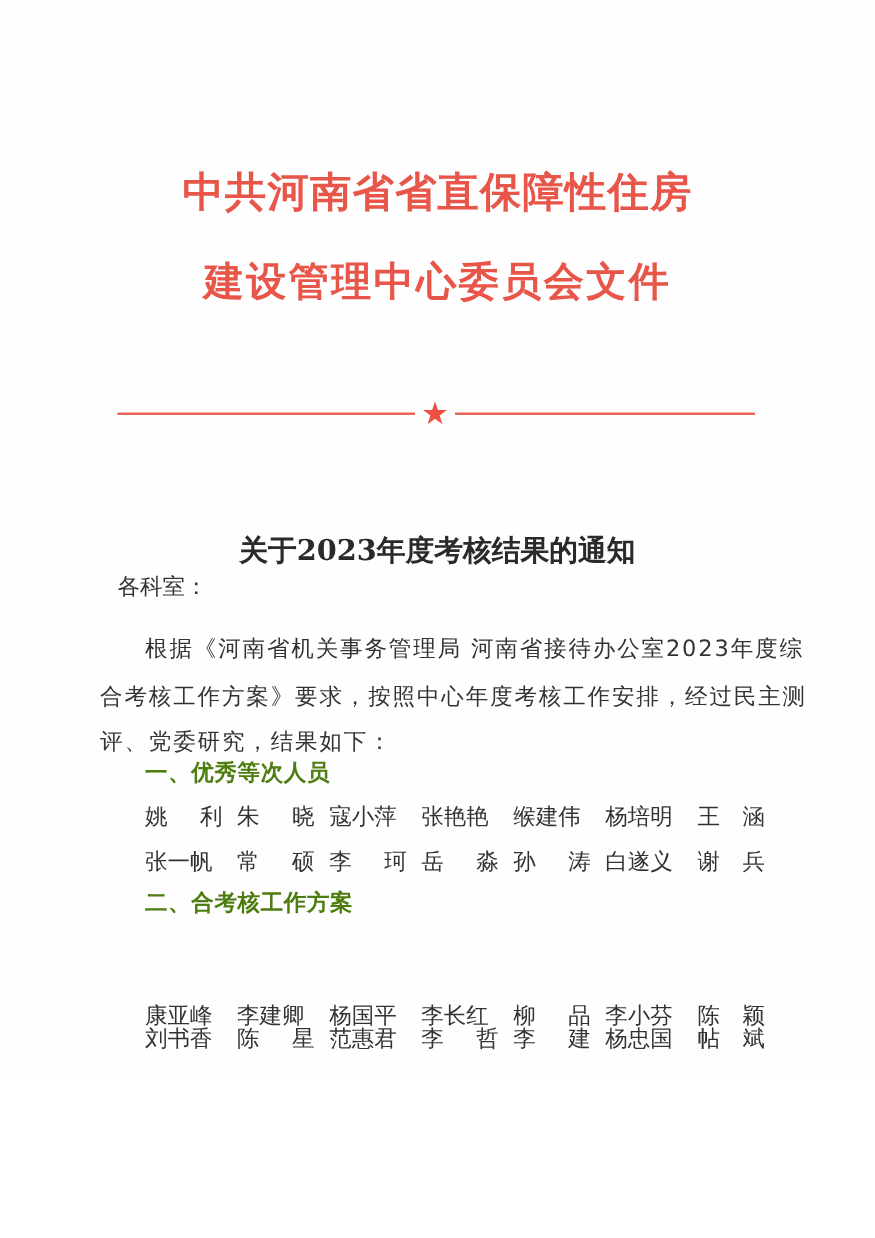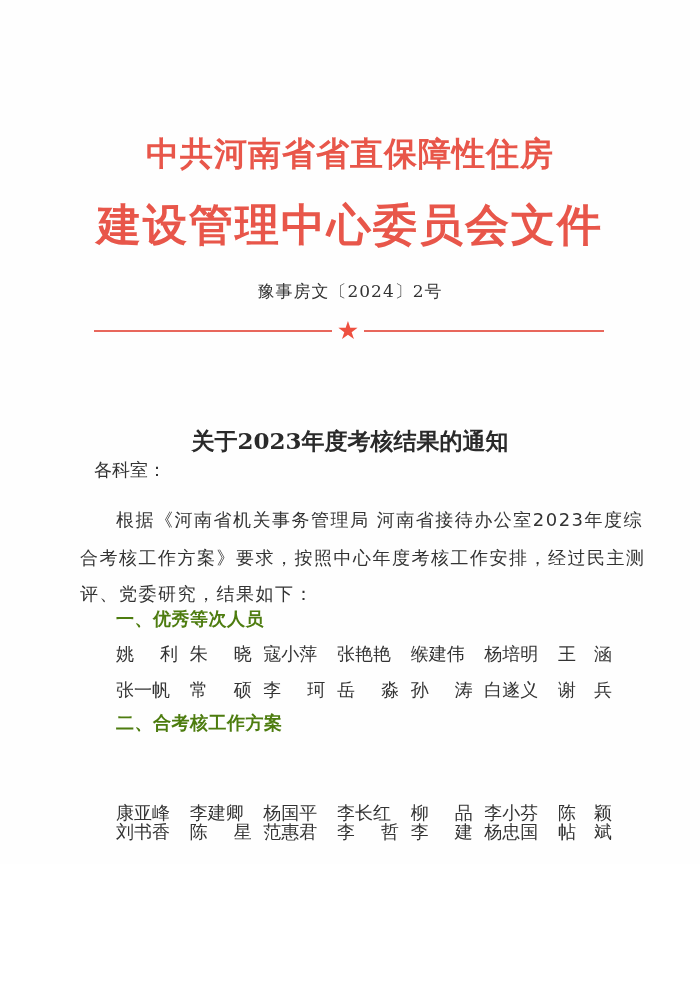--- a/index.html
+++ b/index.html
@@ -33,21 +33,21 @@
       color: #e8564a;
       line-height: 44px;
     }
     .header-line2 {
       position: absolute;
       left: 0; width: 700px;
       top: 193px;
       text-align: center;
       font-family: "DejaVu Serif", serif;
       font-weight: bold;
-      font-size: 44px;
+      font-size: 32px;
       letter-spacing: 2px;
       color: #e8564a;
       line-height: 64px;
     }
     .doc-number {
       position: absolute;
       left: 0; width: 700px;
       top: 279px;
       text-align: center;
       font-family: "DejaVu Serif", serif;
@@ -137,21 +137,20 @@
     .r5 { top: 819px; }
   </style>
 </head>
 <body>
 
 <div class="page">
 
   <div class="header-line1">中共河南省省直保障性住房</div>
   <div class="header-line2">建设管理中心委员会文件</div>
 
-  <div class="doc-number">豫事房文〔2024〕2号</div>
 
   <div class="divider left"></div>
   <div class="star">★</div>
   <div class="divider right"></div>
 
   <div class="notice-title">关于2023年度考核结果的通知</div>
 
   <div class="text salutation">各科室：</div>
 
   <div class="text para-line l1">根据《河南省机关事务管理局 河南省接待办公室2023年度综</div>

